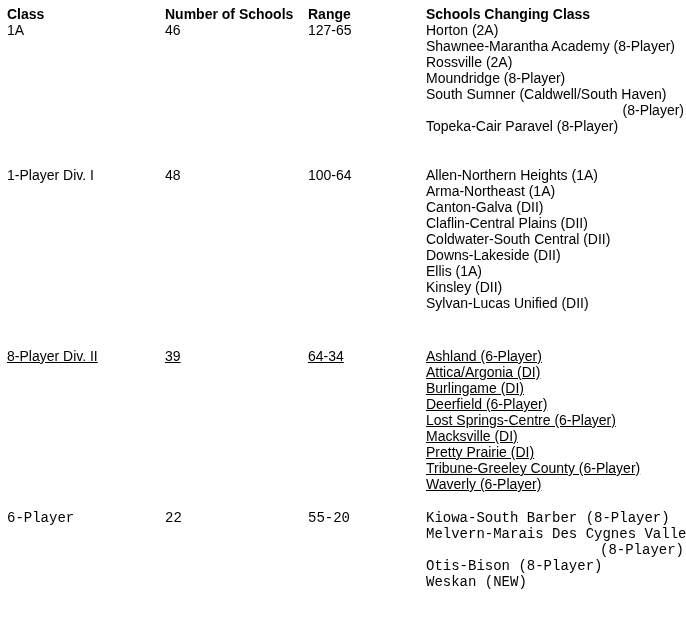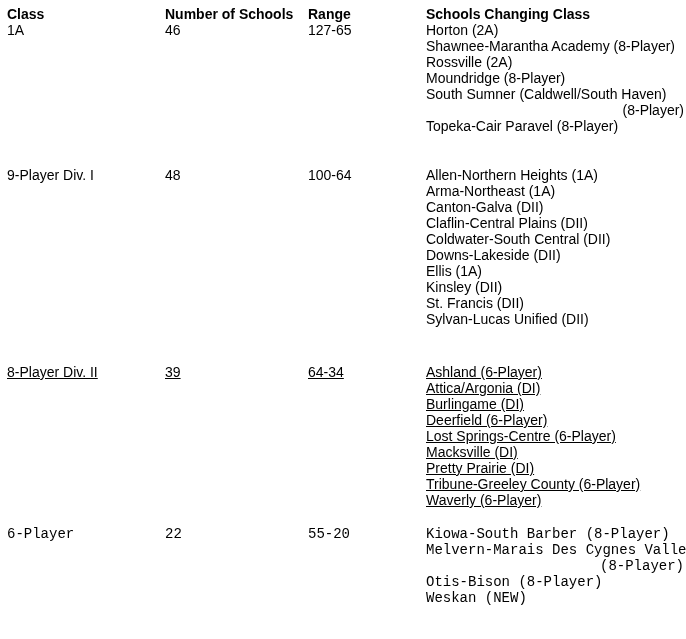--- a/index.html
+++ b/index.html
@@ -67,33 +67,32 @@
           <div class="school-line">Shawnee-Marantha Academy (8-Player)</div>
           <div class="school-line">Rossville (2A)</div>
           <div class="school-line">Moundridge (8-Player)</div>
           <div class="school-line">South Sumner (Caldwell/South Haven)</div>
           <div class="school-line right">(8-Player)</div>
           <div class="school-line">Topeka-Cair Paravel (8-Player)</div>
         </div>
     </div>
 
     <div class="grid section-row">
-      <div class="cell">9-Player Div. I</div>
+      <div class="cell">1-Player Div. I</div>
       <div class="cell">48</div>
       <div class="cell">100-64</div>
       <div class="cell schools-cell">
           <div class="school-line">Allen-Northern Heights (1A)</div>
           <div class="school-line">Arma-Northeast (1A)</div>
           <div class="school-line">Canton-Galva (DII)</div>
           <div class="school-line">Claflin-Central Plains (DII)</div>
           <div class="school-line">Coldwater-South Central (DII)</div>
           <div class="school-line">Downs-Lakeside (DII)</div>
           <div class="school-line">Ellis (1A)</div>
           <div class="school-line">Kinsley (DII)</div>
-          <div class="school-line">St. Francis (DII)</div>
           <div class="school-line">Sylvan-Lucas Unified (DII)</div>
         </div>
     </div>
 
     <div class="grid section-row">
       <div class="cell">8-Player Div. II</div>
       <div class="cell">39</div>
       <div class="cell">64-34</div>
       <div class="cell schools-cell">
           <div class="school-line">Ashland (6-Player)</div>

